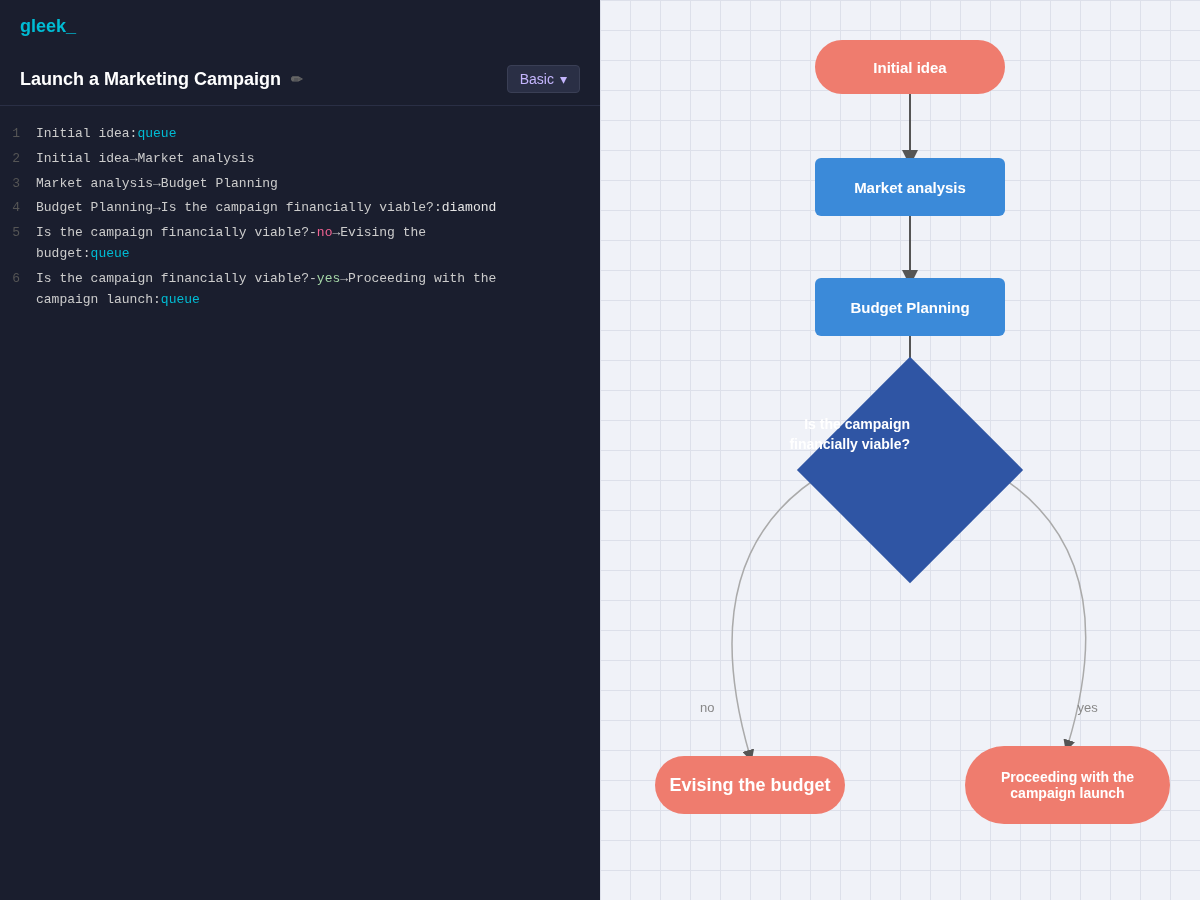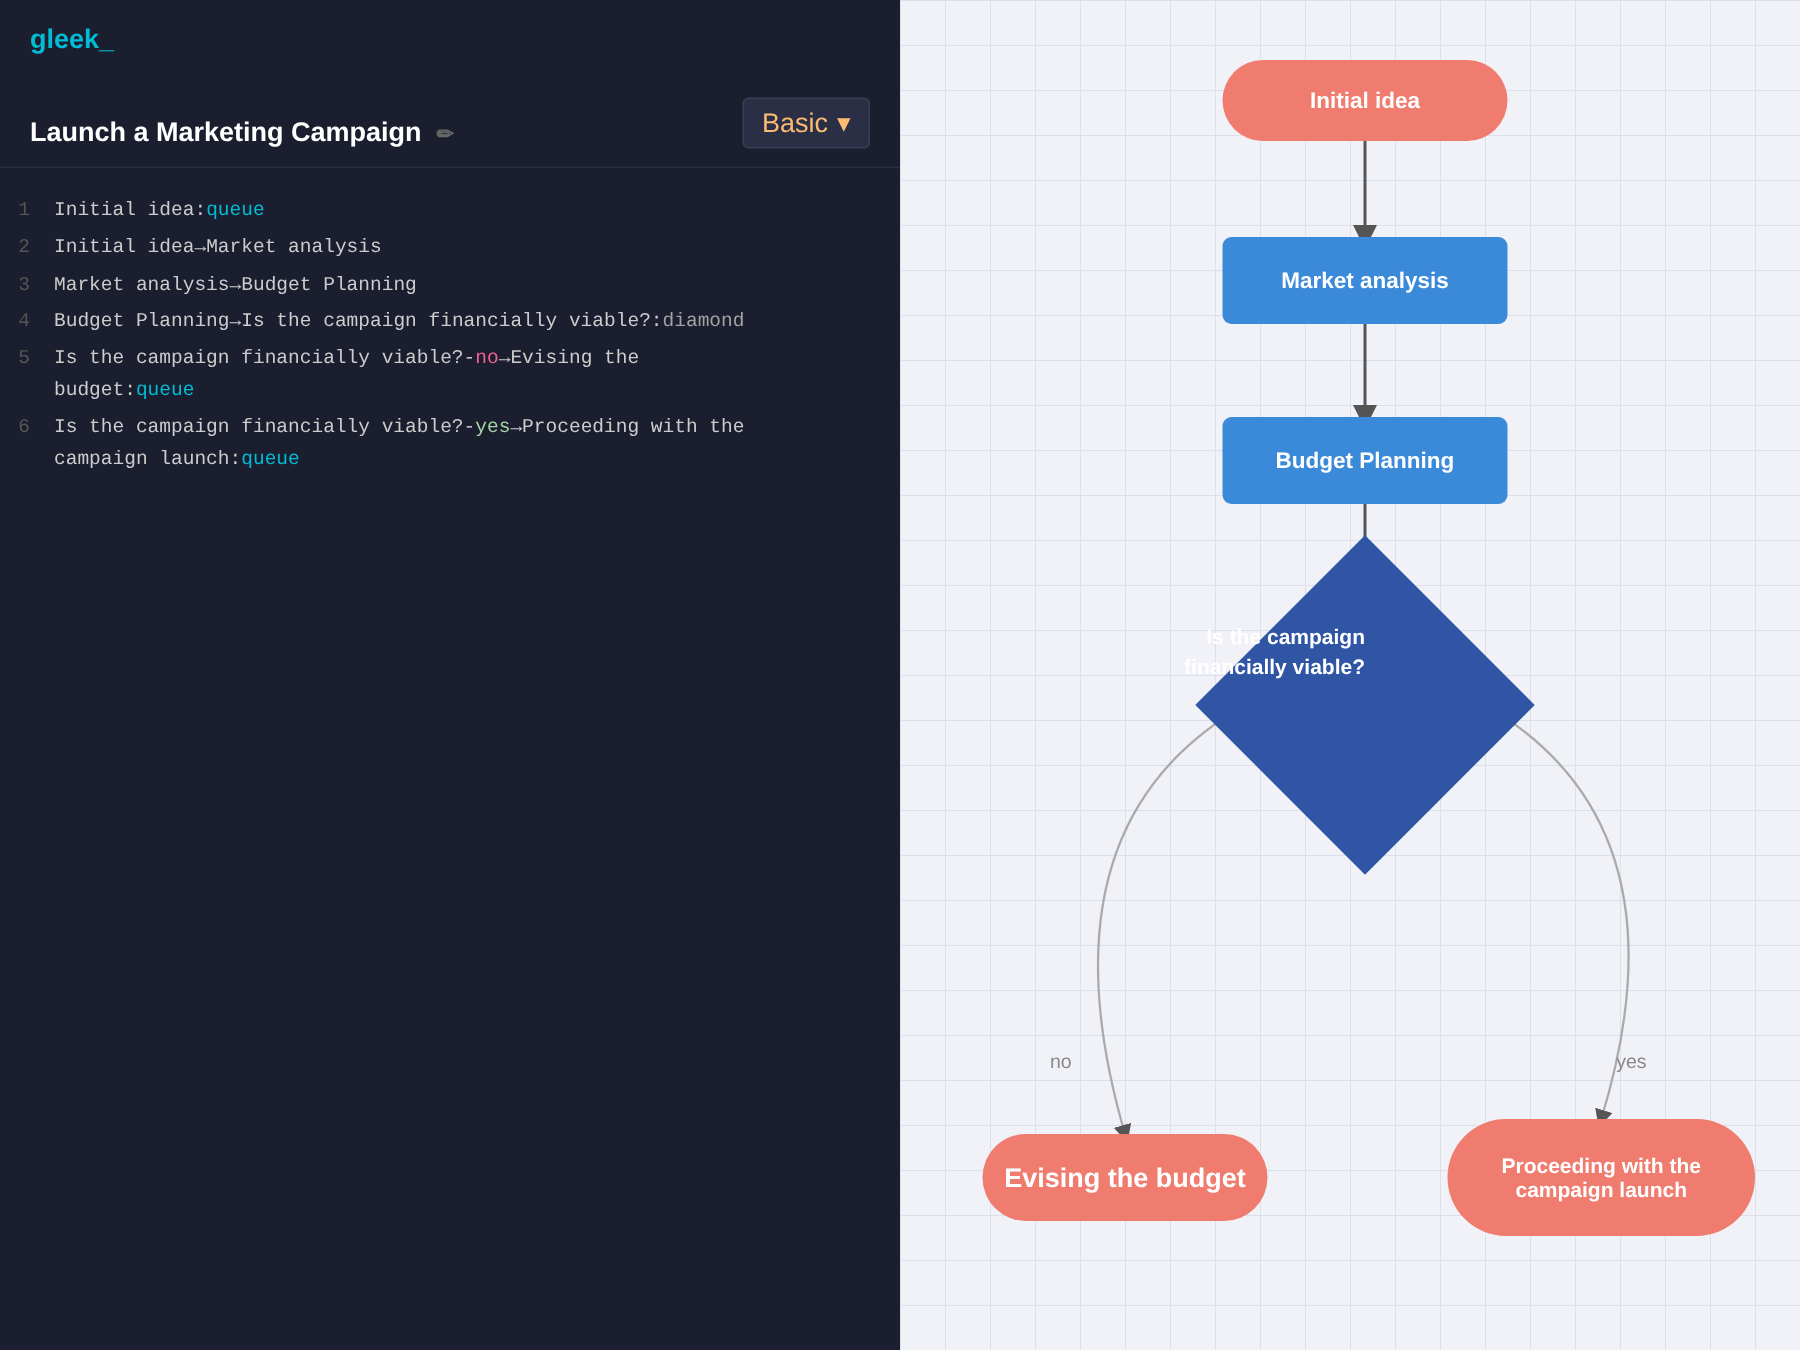--- a/index.html
+++ b/index.html
@@ -25,21 +25,21 @@
       font-size: 18px;
       font-weight: bold;
       color: #fff;
       font-family: sans-serif;
     }
     .logo span { color: #00bcd4; }
 
     .title-row {
       padding: 12px 20px;
       display: flex;
-      align-items: flex-end;
+      align-items: center;
       justify-content: space-between;
       border-bottom: 1px solid #2a2f45;
     }
 
     .title-text {
       color: #fff;
       font-size: 18px;
       font-weight: 600;
       display: flex;
       align-items: center;
@@ -53,22 +53,22 @@
     }
 
     .dropdown {
       display: flex;
       align-items: center;
       gap: 6px;
       background: #2a2f45;
       border: 1px solid #3a3f55;
       border-radius: 4px;
       padding: 5px 12px;
-      color: #fdba74;
-      font-size: 18px;
+      color: #c4b5fd;
+      font-size: 14px;
       cursor: pointer;
     }
 
     .code-area {
       flex: 1;
       padding: 16px 0;
       overflow-y: auto;
       font-family: 'Courier New', monospace;
       font-size: 13px;
     }
@@ -91,21 +91,21 @@
 
     .line-content {
       color: #ccc;
       flex: 1;
       white-space: pre-wrap;
       word-break: break-all;
       padding-right: 16px;
     }
 
     .kw-queue { color: #00bcd4; }
-    .kw-diamond { color: #a3a3a3; }
+    .kw-diamond { color: #e5e5e5; }
     .kw-no { color: #f06292; }
     .kw-yes { color: #a5d6a7; }
     .kw-plain { color: #ccc; }
 
     
     .right-panel {
       flex: 1;
       background: #f0f2f8;
       background-image:
         linear-gradient(#dde0ea 1px, transparent 1px),

